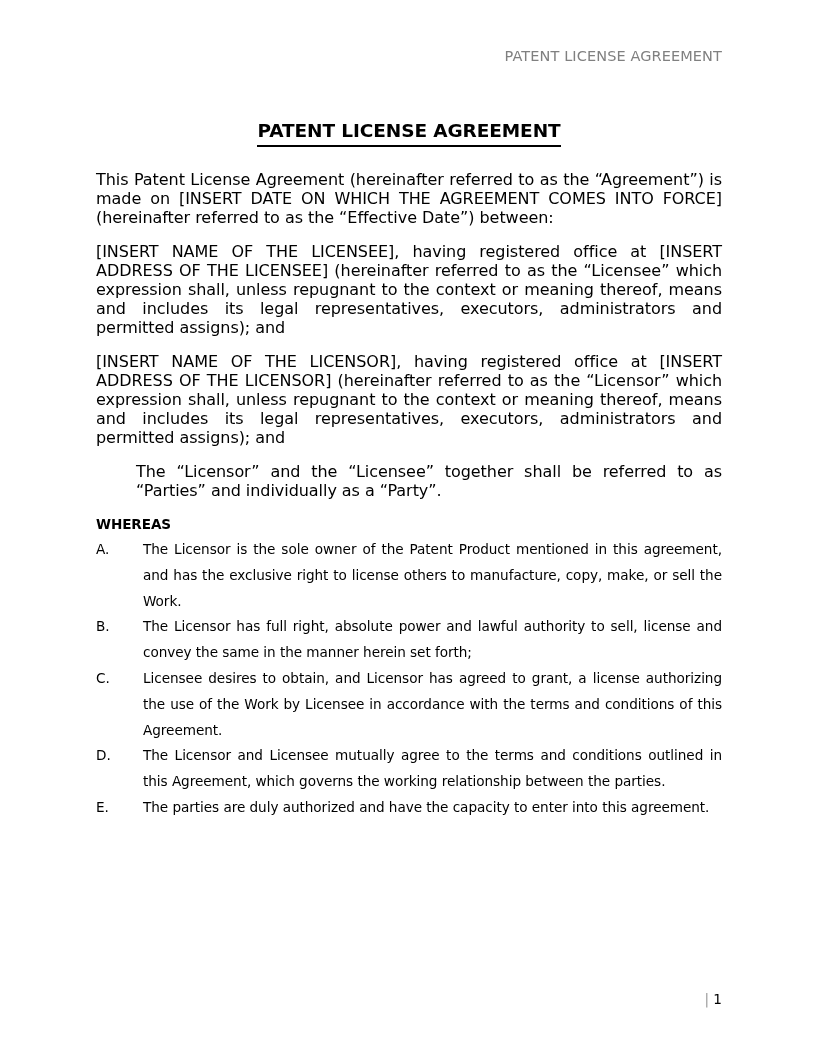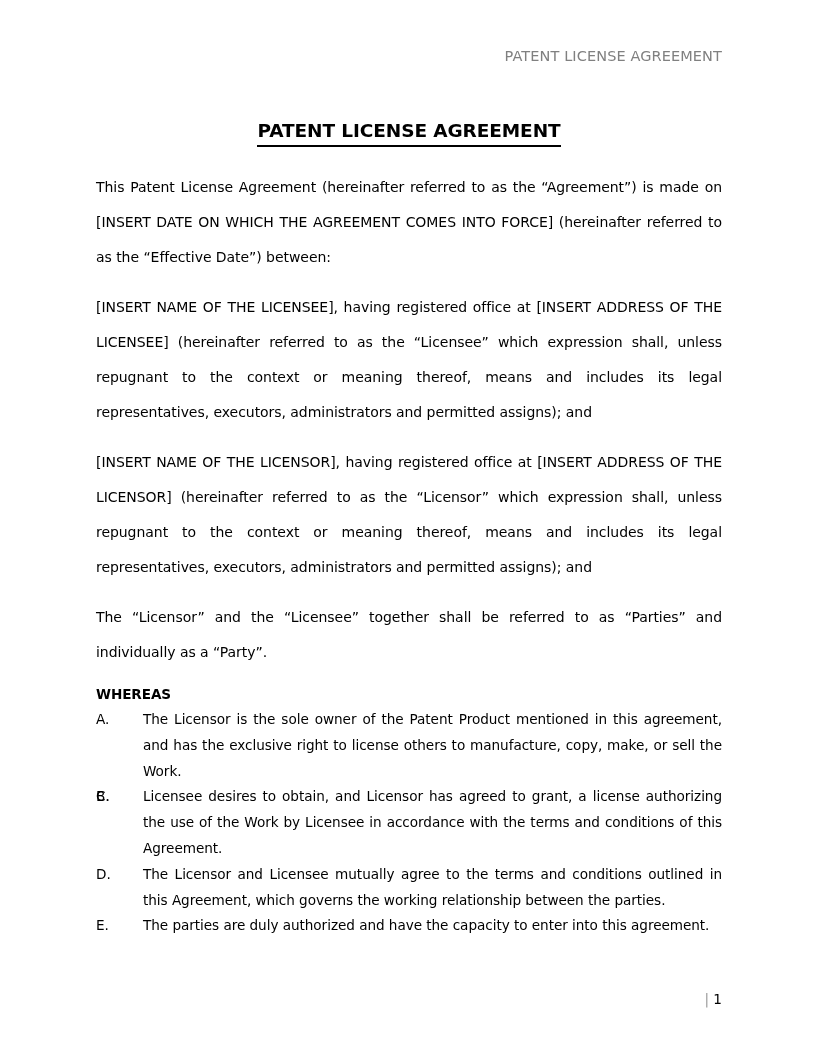--- a/index.html
+++ b/index.html
@@ -50,27 +50,27 @@
     letter-spacing: -0.1px;
   }
   .doc-title .tx {
     border-bottom: 2.2px solid #000;
     padding-bottom: 1px;
     display: inline-block;
   }
 
   p.para {
     margin: 0 0 15px 0;
-    font-size: 14px;
-    line-height: 35px;
+    font-size: 16px;
+    line-height: 19px;
     text-align: justify;
     text-justify: inter-word;
     letter-spacing: -0.05px;
   }
-  p.para:last-of-type { margin-bottom: 0; }
+  p.para:last-of-type { margin-bottom: 0; margin-left: 40px; }
 
   .whereas-heading {
     font-weight: bold;
     font-size: 13.6px;
     line-height: 24px;
     margin: 12px 0 1px 0;
     letter-spacing: -0.1px;
   }
 
   
@@ -140,20 +140,21 @@
 
     <ol class="clause-list">
 
       <li class="clause-item">
         <span class="clause-marker">A.</span>
         <span>The Licensor is the sole owner of the Patent Product mentioned in this agreement, and has the exclusive right to license others to manufacture, copy, make, or sell the Work.</span>
       </li>
 
       <li class="clause-item">
         <span class="clause-marker">B.</span>
+        <span>The Licensor has full right, absolute power and lawful authority to sell, license and convey the same in the manner herein set forth;</span>
       </li>
 
       <li class="clause-item">
         <span class="clause-marker">C.</span>
         <span>Licensee desires to obtain, and Licensor has agreed to grant, a license authorizing the use of the Work by Licensee in accordance with the terms and conditions of this Agreement.</span>
       </li>
 
       <li class="clause-item">
         <span class="clause-marker">D.</span>
         <span>The Licensor and Licensee mutually agree to the terms and conditions outlined in this Agreement, which governs the working relationship between the parties.</span>

